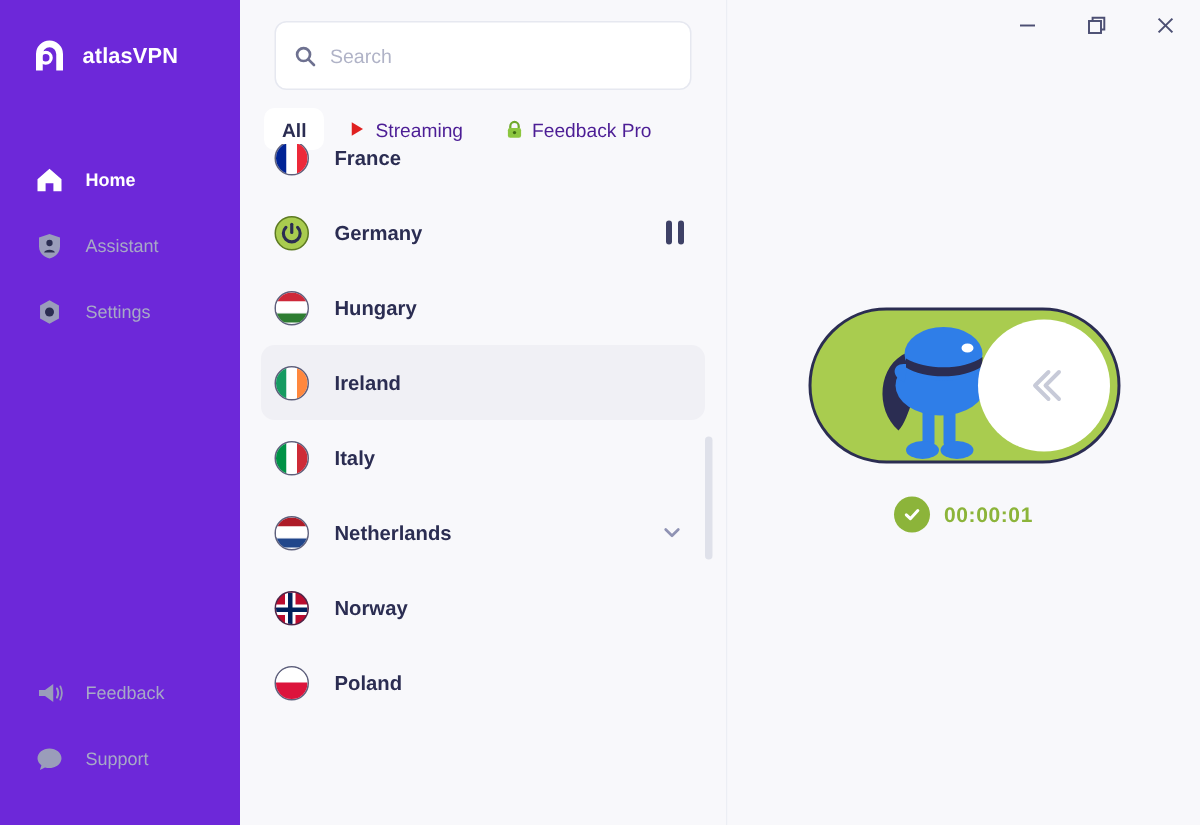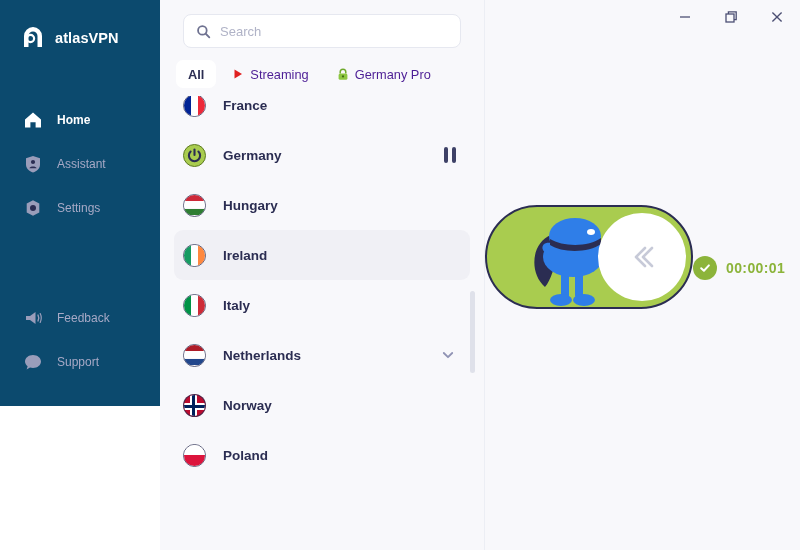--- a/index.html
+++ b/index.html
@@ -6,22 +6,22 @@
   html, body {
     width: 800px; height: 550px;
     overflow: hidden;
     font-family: "Liberation Sans", sans-serif;
     background: #ffffff;
   }
   .app { position: relative; width: 800px; height: 550px; display: flex; }
 
   
   .sidebar {
-    width: 160px; height: 406px;
-    background: #0c4a6e;
+    width: 160px; height: 550px;
+    background: #6d28d9;
     display: flex; flex-direction: column;
     flex: 0 0 160px;
     position: relative;
   }
   .brand { display: flex; align-items: center; gap: 9px; padding: 20px 0 0 20px; height: 56px; }
   .brand-logo { width: 26px; height: 26px; flex: 0 0 26px; }
   .brand-name { color: #ffffff; font-size: 14.5px; font-weight: bold; letter-spacing: .1px; }
 
   .nav-top { margin-top: 42px; display: flex; flex-direction: column; }
   .nav-bottom { margin-top: auto; margin-bottom: 22px; display: flex; flex-direction: column; }
@@ -35,21 +35,21 @@
 
   
   .list-panel {
     width: 325px; flex: 0 0 325px; height: 550px;
     background: #f8f8fb;
     position: relative;
     border-right: 1px solid #eceef4;
   }
   .search-wrap { padding: 14px 23px 0 23px; }
   .search-box {
-    height: 34px; background: #ffffff;
+    height: 46px; background: #ffffff;
     border: 1px solid #e6e8f0; border-radius: 8px;
     display: flex; align-items: center; gap: 9px; padding: 0 12px;
   }
   .search-input {
     border: none; outline: none; background: transparent;
     font-family: "Liberation Sans", sans-serif;
     font-size: 13px; color: #2b2d52; width: 100%;
   }
   .search-input::placeholder { color: #b0b3c7; }
 
@@ -94,21 +94,21 @@
     flex: 1; height: 550px; background: #f8f8fb; position: relative;
   }
   .winbtns { position: absolute; top: 0; right: 0; display: flex; }
   .winbtn {
     width: 46px; height: 34px; display: flex; align-items: center; justify-content: center;
     cursor: pointer;
   }
 
   .conn-area {
     position: absolute; left: 0; right: 0; top: 205px;
-    display: flex; flex-direction: row; align-items: center;
+    display: flex; flex-direction: column; align-items: center;
   }
   .toggle {
     position: relative;
     width: 208px; height: 104px; border-radius: 52px;
     background: #a9cc4f;
     border: 2px solid #2b2d52;
     cursor: pointer; overflow: hidden;
   }
   .toggle-knob {
     position: absolute; right: 5px; top: 6px;
@@ -225,21 +225,21 @@
         <span>Streaming</span>
       </div>
       <div class="tab">
         <span style="display:flex;">
           <svg width="12" height="13" viewBox="0 0 12 13">
             <path d="M3.2 5.6 L3.2 4.1 A2.8 2.8 0 0 1 8.8 4.1 L8.8 5.6" fill="none" stroke="#6fa92c" stroke-width="1.5"></path>
             <rect x="1.6" y="5.4" width="8.8" height="6.4" rx="1.5" fill="#8cc63f"></rect>
             <circle cx="6" cy="8.4" r="1.1" fill="#3e6b13"></circle>
           </svg>
         </span>
-        <span>Germany Pro</span>
+        <span>Feedback Pro</span>
       </div>
     </div>
 
     <div class="country-list">
       <div class="country-scroll">
 
         <div class="country-row" style="height:50px;">
           <span class="flag">
             <span style="position:absolute;left:0;top:0;width:33.3%;height:100%;background:#002395;"></span>
             <span style="position:absolute;left:33.3%;top:0;width:33.4%;height:100%;background:#ffffff;"></span>

